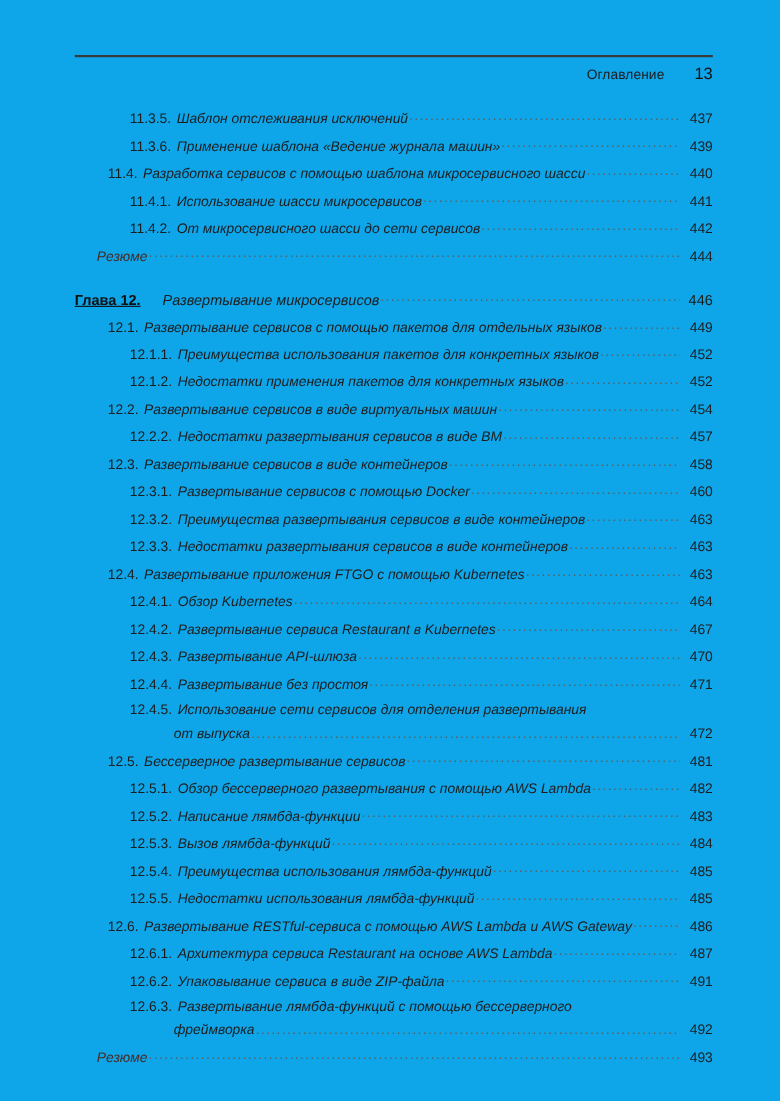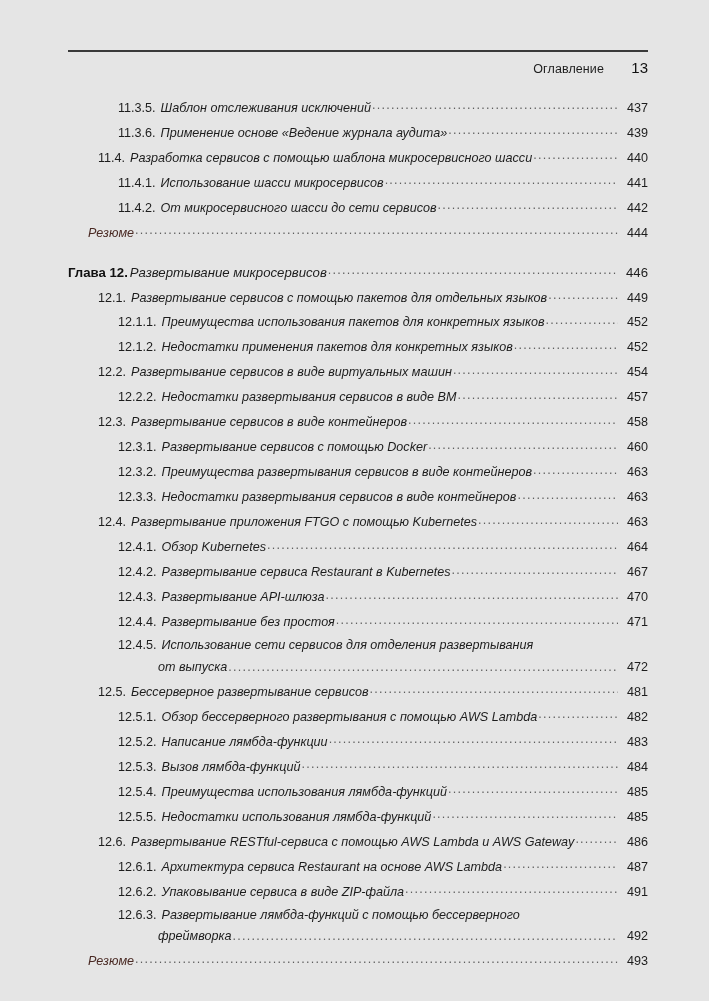--- a/index.html
+++ b/index.html
@@ -9,21 +9,21 @@
   }
   body {
     font-family: "Liberation Sans", "DejaVu Sans", sans-serif;
     color: #1a1a1a;
     -webkit-font-smoothing: antialiased;
   }
   .page {
     position: relative;
     width: 709px;
     height: 1001px;
-    background: #e5e5e5;
+    background: #0ea5e9;
     overflow: hidden;
     box-sizing: border-box;
   }
 
   
   .header {
     position: absolute;
     left: 68px;
     top: 50px;
     width: 580px;
@@ -114,21 +114,22 @@
   .lvl-3        { margin-left: 118px; width: 530px; }
 
   
   .row.chapter {
     font-size: 13.2px;
     padding-bottom: 10.4px;
   }
   .row.chapter .num {
     font-weight: bold;
     color: #101010;
-    padding-right: 2px;
+    padding-right: 20px;
+    text-decoration: underline;
   }
   .row.chapter .label {
     color: #1d1d1d;
   }
   .row.summary .label {
     color: #4a2a24;
   }
 
   
   .row.wrap {
@@ -165,21 +166,21 @@
 
   <div class="toc" id="toc-list">
       <div class="row lvl-3">
         <span class="num">11.3.5.</span>
         <span class="label">Шаблон отслеживания исключений</span>
         <span class="leader"></span>
         <span class="pg">437</span>
       </div>
       <div class="row lvl-3">
         <span class="num">11.3.6.</span>
-        <span class="label">Применение основе «Ведение журнала аудита»</span>
+        <span class="label">Применение шаблона «Ведение журнала машин»</span>
         <span class="leader"></span>
         <span class="pg">439</span>
       </div>
       <div class="row lvl-2">
         <span class="num">11.4.</span>
         <span class="label">Разработка сервисов с помощью шаблона микросервисного шасси</span>
         <span class="leader"></span>
         <span class="pg">440</span>
       </div>
       <div class="row lvl-3">

